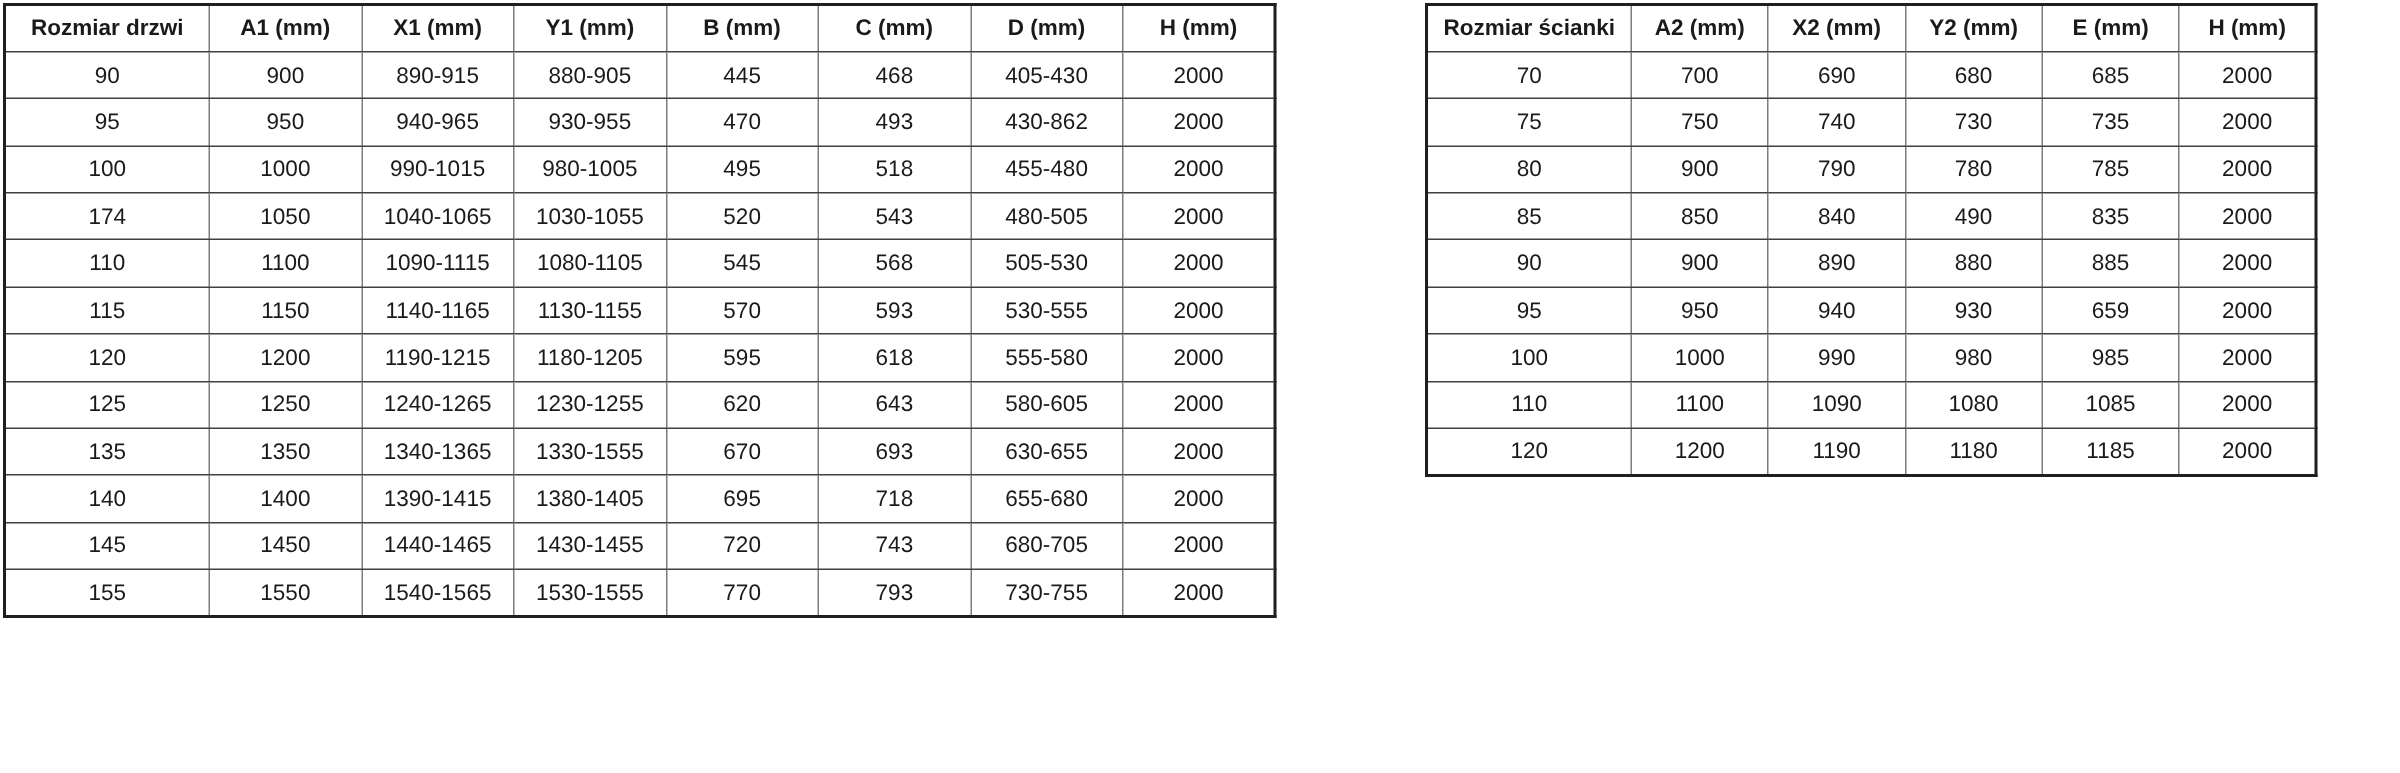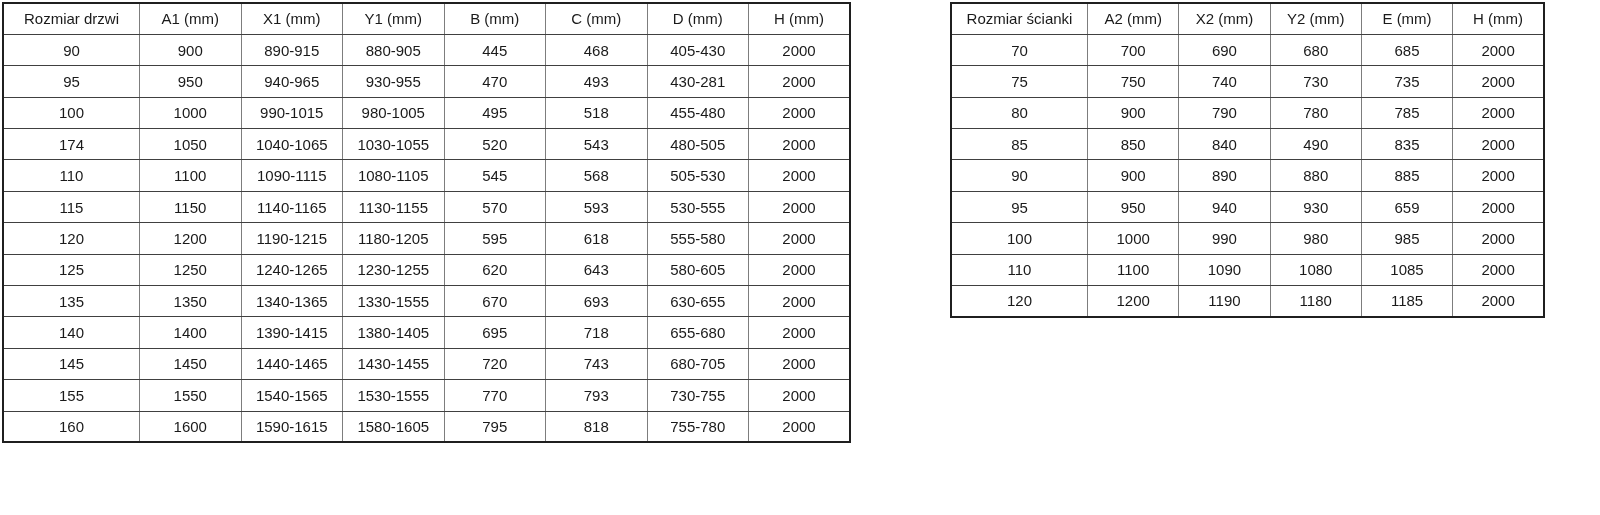--- a/index.html
+++ b/index.html
@@ -31,21 +31,21 @@
     border-bottom: 1.5px solid #404040;
     text-align: center;
     vertical-align: middle;
     padding: 0 2px;
     font-size: 15px;
     line-height: 1;
     white-space: nowrap;
     overflow: hidden;
   }
   table.spec th {
-    font-weight: normal;
+    font-weight: bold;
   }
   table.spec tr {
     height: 31.4px;
   }
   table.spec th:first-child,
   table.spec td:first-child {
     width: 131px;
   }
   #door-table {
     left: 2px;
@@ -86,21 +86,21 @@
           <td>405-430</td>
           <td>2000</td>
         </tr>
         <tr>
           <td>95</td>
           <td>950</td>
           <td>940-965</td>
           <td>930-955</td>
           <td>470</td>
           <td>493</td>
-          <td>430-281</td>
+          <td>430-862</td>
           <td>2000</td>
         </tr>
         <tr>
           <td>100</td>
           <td>1000</td>
           <td>990-1015</td>
           <td>980-1005</td>
           <td>495</td>
           <td>518</td>
           <td>455-480</td>
@@ -189,30 +189,20 @@
         <tr>
           <td>155</td>
           <td>1550</td>
           <td>1540-1565</td>
           <td>1530-1555</td>
           <td>770</td>
           <td>793</td>
           <td>730-755</td>
           <td>2000</td>
         </tr>
-        <tr>
-          <td>160</td>
-          <td>1600</td>
-          <td>1590-1615</td>
-          <td>1580-1605</td>
-          <td>795</td>
-          <td>818</td>
-          <td>755-780</td>
-          <td>2000</td>
-        </tr>
       </tbody>
     </table>
   <table id="wall-table" class="spec">
       <thead>
         <tr>
           <th>Rozmiar ścianki</th>
           <th>A2 (mm)</th>
           <th>X2 (mm)</th>
           <th>Y2 (mm)</th>
           <th>E (mm)</th>

